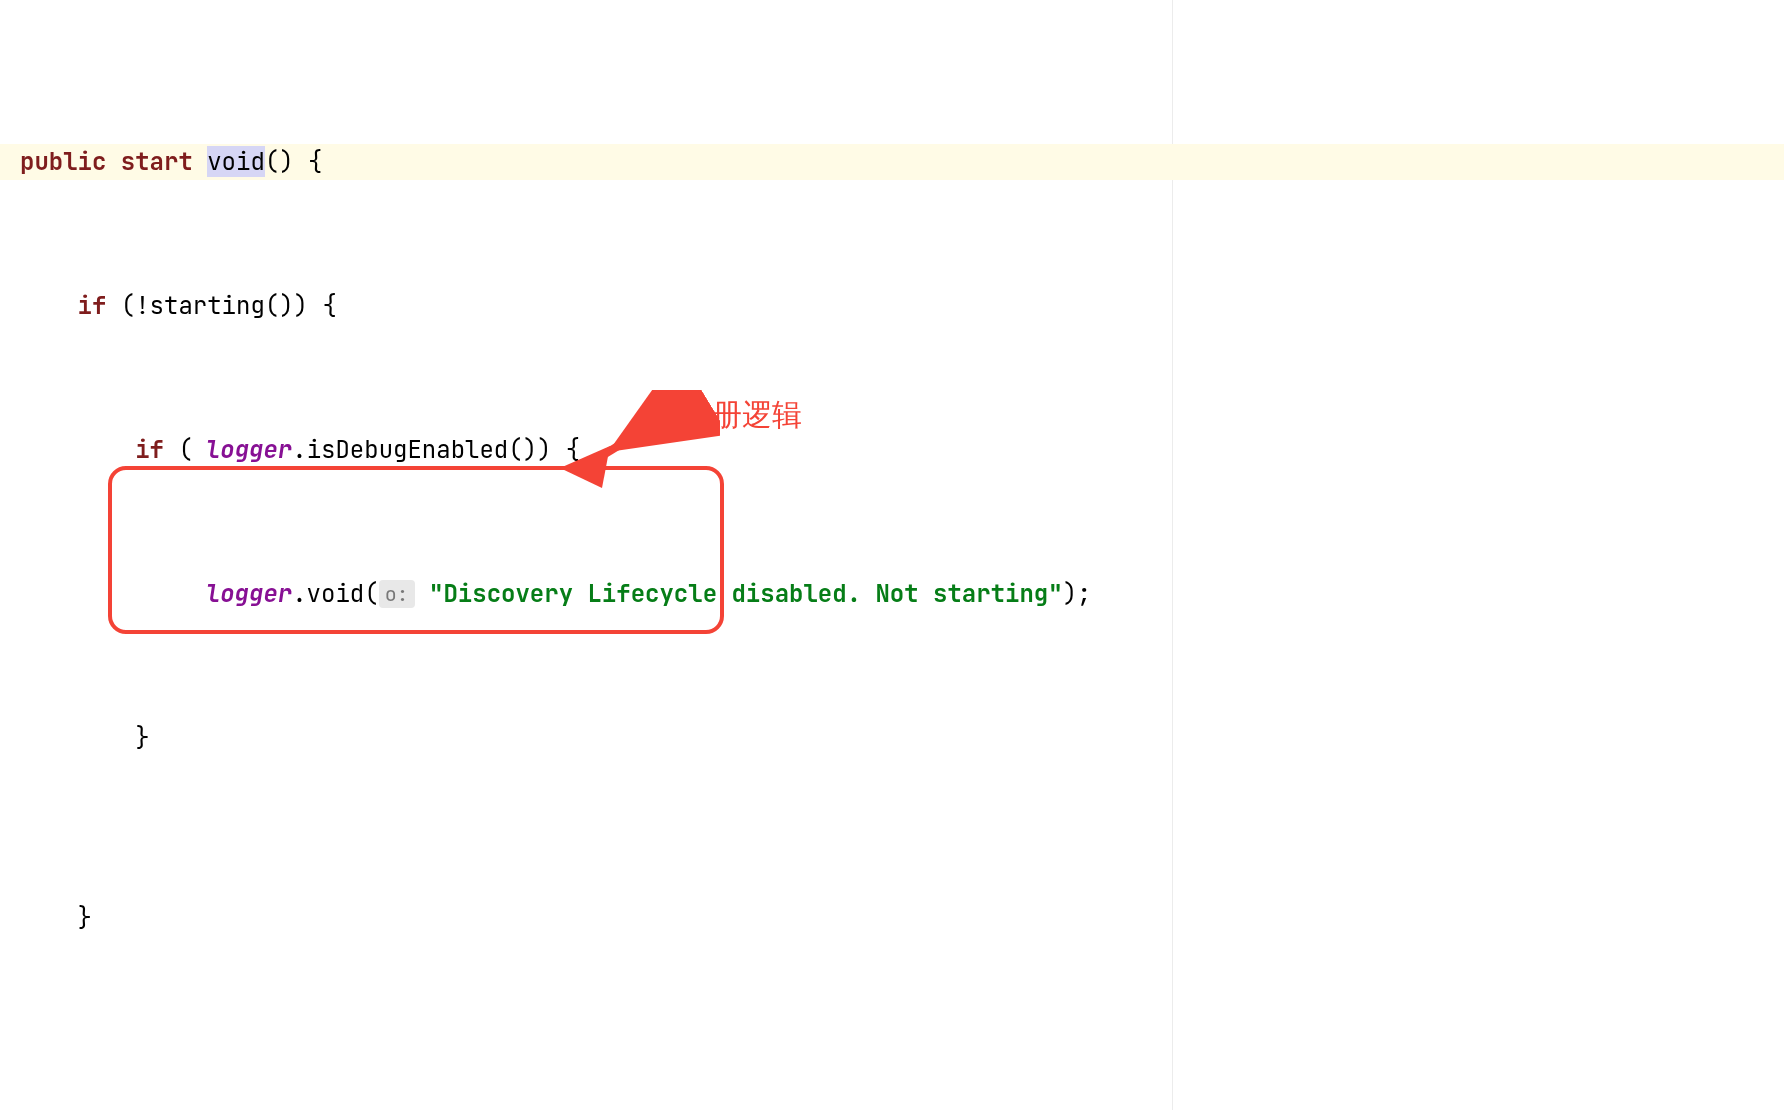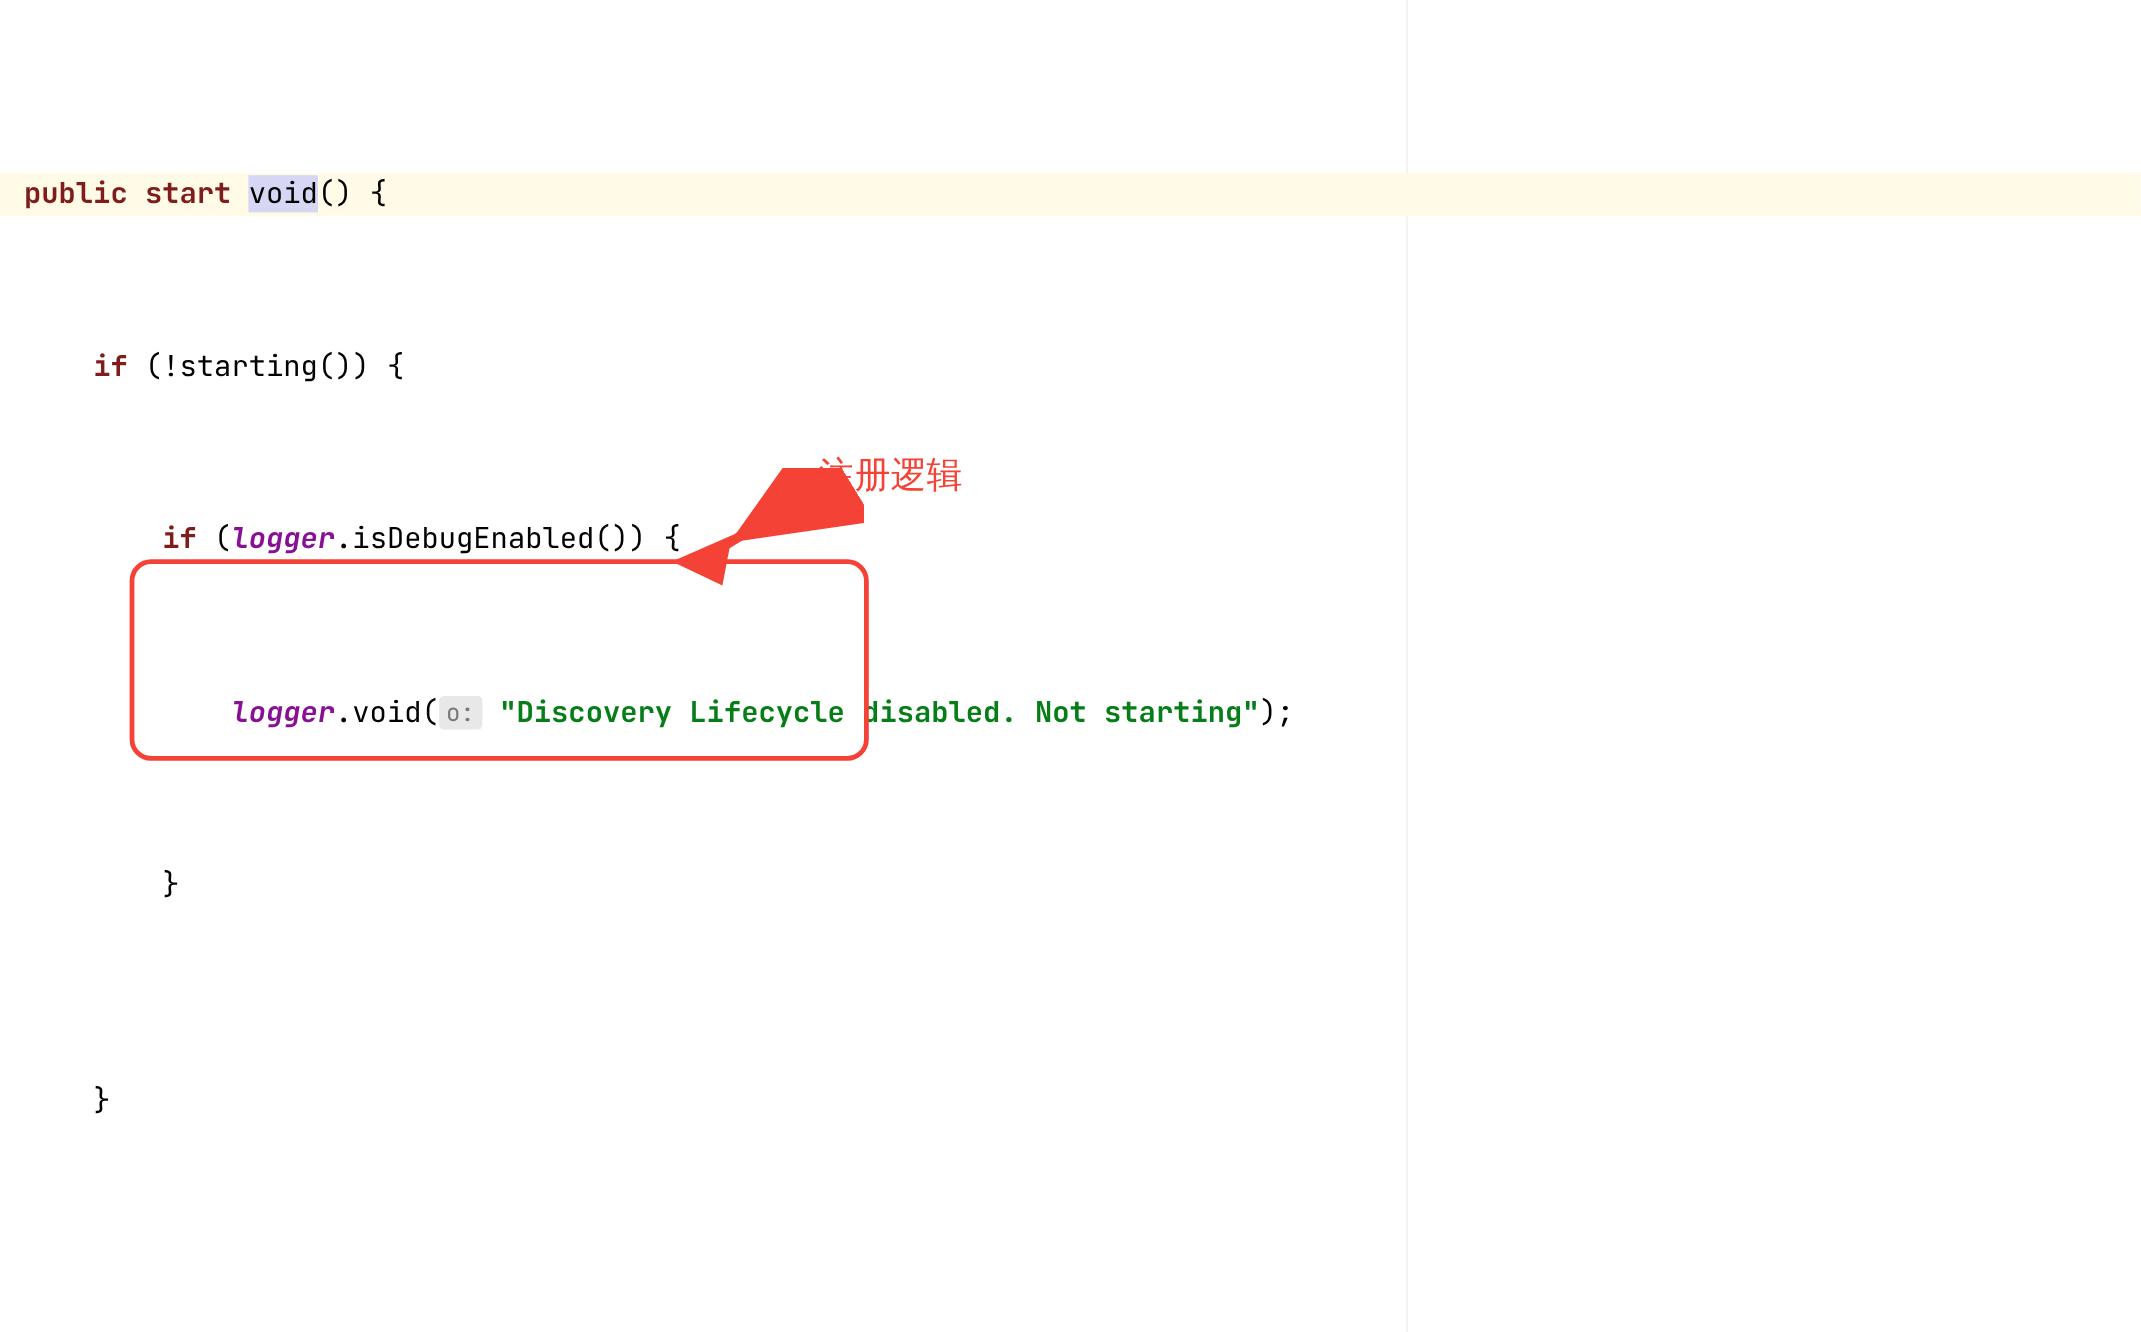--- a/index.html
+++ b/index.html
@@ -25,21 +25,21 @@
     height: 36px;
     line-height: 36px;
   }
   .hl-line {
     background: #fffbe6;
     margin-left: -20px;
     padding-left: 20px;
     width: calc(100% + 20px);
   }
   .kw { color: #7f1d1d; font-weight: bold; }
-  .field { color: #871094; font-style: italic; }
+  .field { color: #871094; font-style: italic; margin-left: 13px; }
   .str { color: #067D17; font-weight: bold; }
   .sel {
     background: #d6d6f5;
     color: #000;
   }
   .hint {
     background: #e8e8e8;
     color: #787878;
     font-size: 20px;
     padding: 1px 6px;
@@ -122,21 +122,21 @@
 
   
 
   
 
   
 
   
   <div class="annotation-box" style="left:108px; top:466px; width:608px; height:160px;"></div>
 
-  <div class="annotation-label" style="left:682px; top:374px;">注册逻辑</div>
+  <div class="annotation-label" style="left:682px; top:392px;">注册逻辑</div>
 
   <svg class="arrow-svg" style="left:560px; top:390px; width:160px; height:100px;" viewBox="0 0 160 100">
     <defs>
       <marker id="ah" markerWidth="14" markerHeight="12" refX="2" refY="6" orient="auto">
         <path d="M0,0 L14,6 L0,12 Z" fill="#f44336"></path>
       </marker>
     </defs>
     <line x1="130" y1="12" x2="22" y2="78" stroke="#f44336" stroke-width="8" marker-start="url(#ah)"></line>
     <polygon points="0,78 50,56 42,98" fill="#f44336"></polygon>
   </svg>

